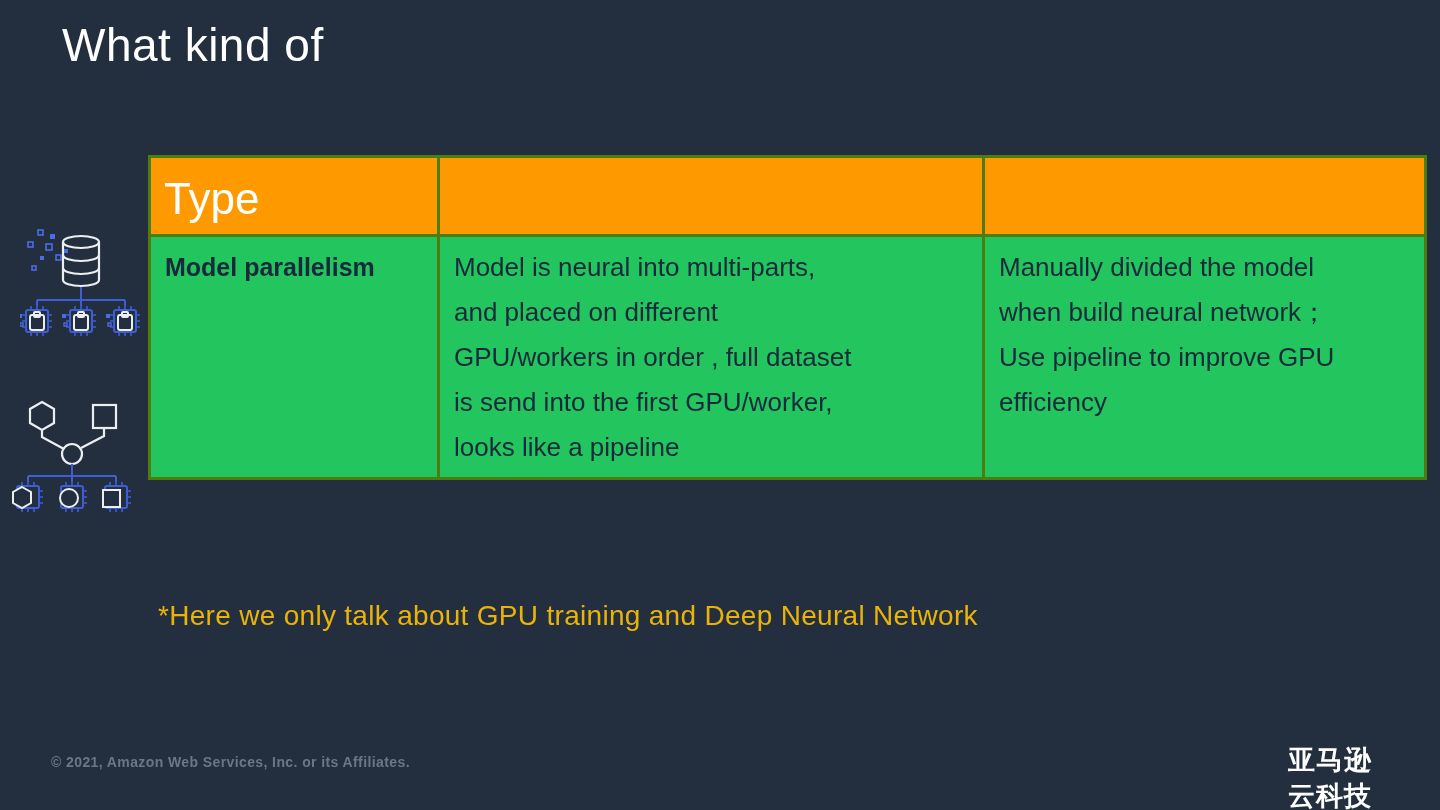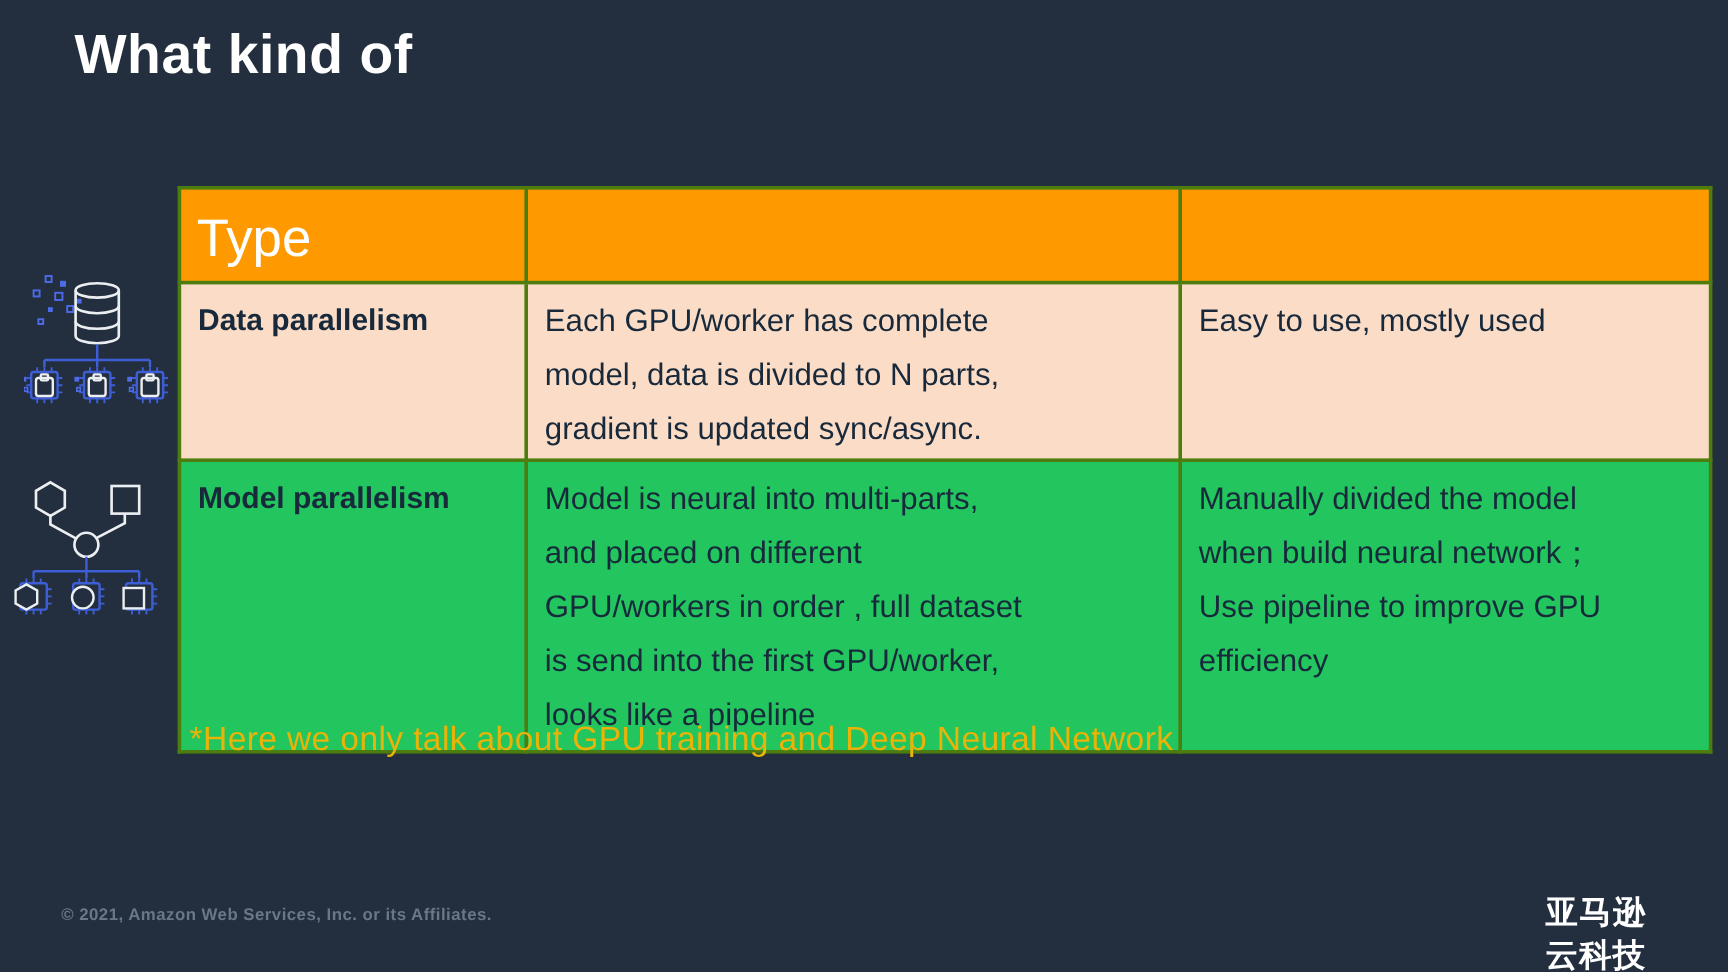--- a/index.html
+++ b/index.html
@@ -6,21 +6,21 @@
   body {
     width:1440px; height:810px;
     background:#232F3E;
     font-family:"Liberation Sans", sans-serif;
     position:relative;
     overflow:hidden;
   }
 
   .slide-title {
     position:absolute; left:62px; top:18px;
-    font-size:46px; font-weight:bold; color:#ffffff;
+    font-size:46px; font-weight:normal; color:#ffffff;
     letter-spacing:0.5px;
   }
 
   
   table.cmp {
     position:absolute; left:148px; top:155px;
     width:1276px;
     border-collapse:collapse; table-layout:fixed;
   }
   table.cmp th, table.cmp td {
@@ -188,27 +188,20 @@
       <col style="width:442px">
     </colgroup>
   <thead>
     <tr>
       <th>Type</th>
       <th></th>
       <th></th>
     </tr>
   </thead>
   <tbody>
-    <tr class="row-odd">
-      <td class="type-cell">Data parallelism</td>
-      <td>Each GPU/worker has complete
-model, data is divided to N parts,
-gradient is updated sync/async.</td>
-      <td>Easy to use, mostly used</td>
-    </tr>
     <tr class="row-even">
       <td class="type-cell">Model parallelism</td>
       <td>Model is neural into multi-parts,
 and placed on different
 GPU/workers in order , full dataset
 is send into the first GPU/worker,
 looks like a pipeline</td>
       <td>Manually divided the model
 when build neural network；
 Use pipeline to improve GPU

